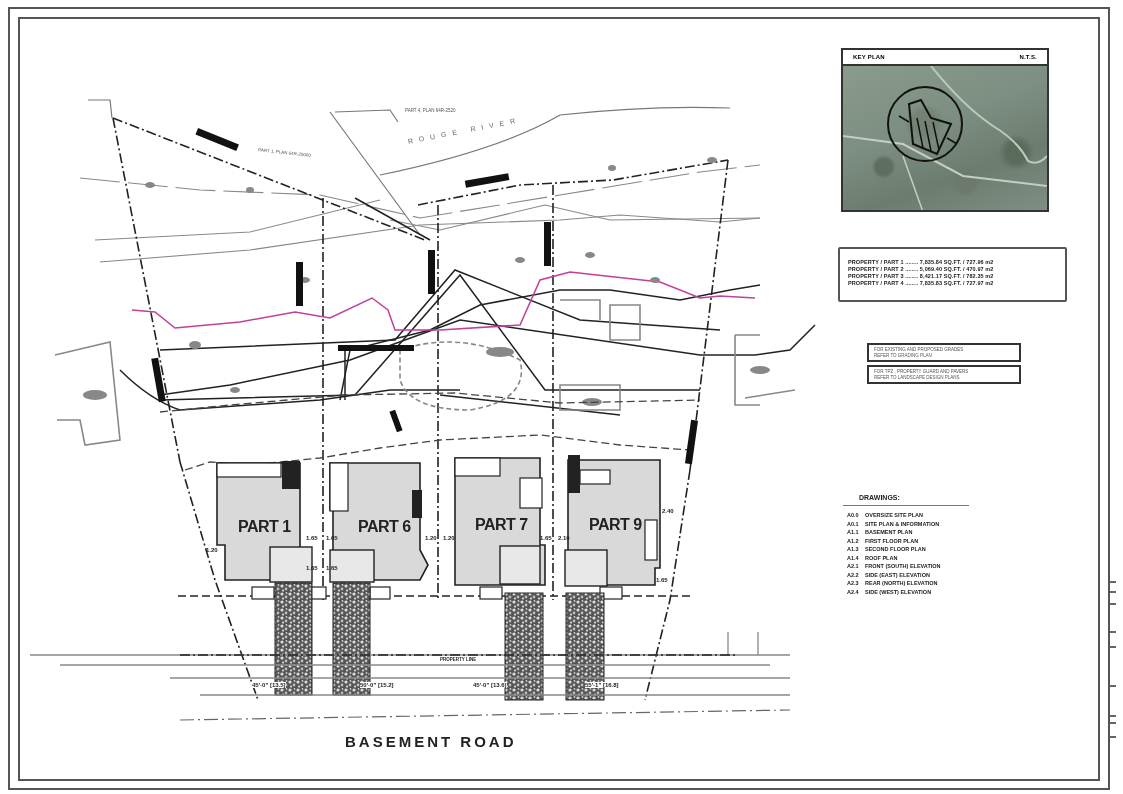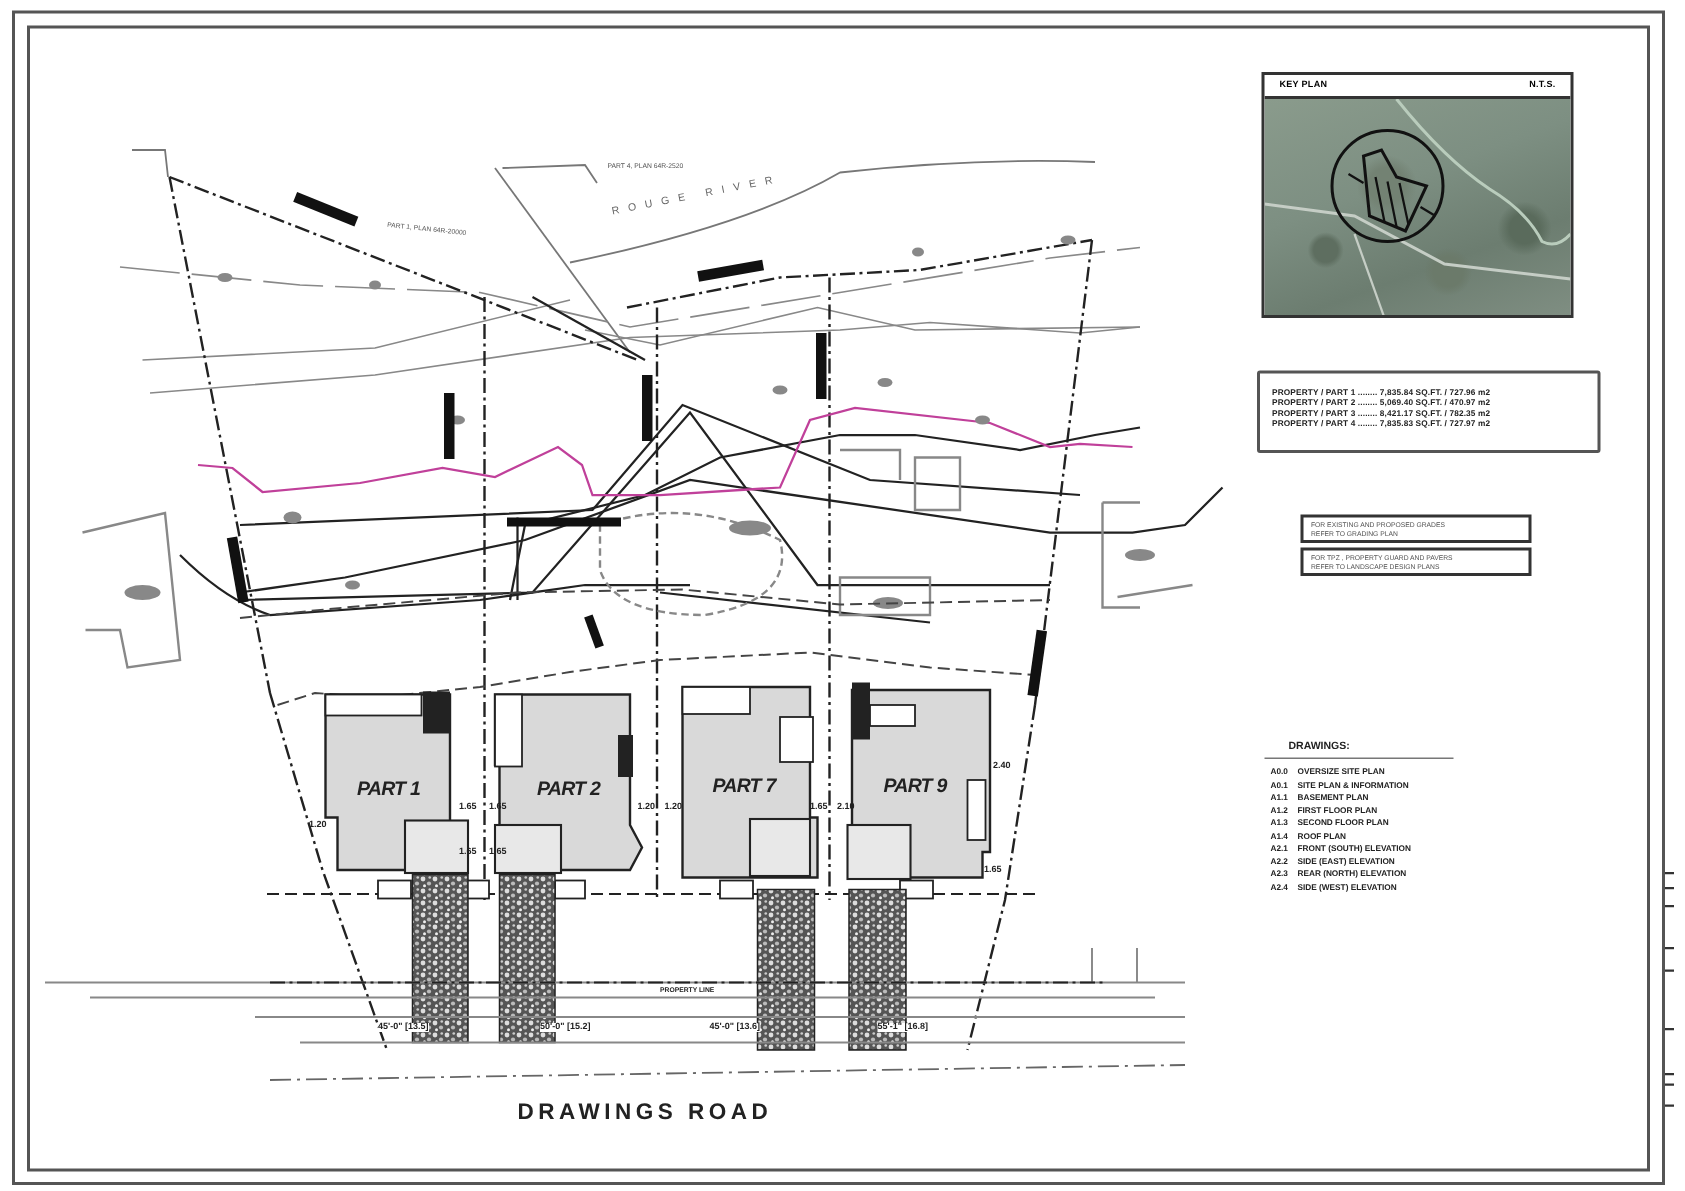--- a/index.html
+++ b/index.html
@@ -18,21 +18,21 @@
       radial-gradient(circle at 85% 60%, #5a6b5c 0 10px, transparent 18px),
       linear-gradient(160deg, #8a9b8c 0%, #7d8f82 40%, #6c7d70 70%, #7f8e82 100%); }
   .area-table { position:absolute; left:838px; top:247px; width:229px; height:55px; border:2px solid #555; box-sizing:border-box; border-radius:2px; padding:10px 0 0 8px; }
   .area-row { font-size:5.5px; font-weight:bold; line-height:7px; color:#222; white-space:nowrap; letter-spacing:0.1px; }
   .note-box { position:absolute; left:867px; width:154px; border:2px solid #333; box-sizing:border-box; font-size:4.5px; line-height:6px; color:#555; padding:2px 5px; }
   .drawings { position:absolute; left:843px; top:494px; width:130px; }
   .drawings-title { font-size:7px; font-weight:bold; color:#222; margin-left:16px; margin-bottom:4px; }
   .drawings-rule { height:1px; background:#777; margin:0 0 5px 0; width:126px; }
   .drawing-item { font-size:5.5px; font-weight:bold; color:#222; line-height:8.5px; margin-left:4px; white-space:nowrap; }
   .drawing-item .code { display:inline-block; width:18px; }
-  .part-label { position:absolute; font-size:13px; font-weight:bold; color:#222; letter-spacing:-0.5px;font-style:italic; }
+  .part-label { position:absolute; font-size:16px; font-weight:bold; color:#222; letter-spacing:-0.5px; }
   .road-label { position:absolute; left:345px; top:733px; font-size:15px; font-weight:bold; color:#222; letter-spacing:3px; }
   .watermark { position:absolute; left:338px; top:725px; height:19px; padding:0 2px; font-size:15px; color:#ffffff; background:rgba(150,150,150,0.55); line-height:19px; letter-spacing:0.2px; }
   .river-label { position:absolute; font-size:7px; color:#666; letter-spacing:6px; transform-origin:left center; }
   .small-label { position:absolute; font-size:4.5px; color:#555; white-space:nowrap; }
   .dim { position:absolute; font-size:6px; font-weight:bold; color:#222; white-space:nowrap; }
   .front-dim { position:absolute; font-size:6px; font-weight:bold; color:#222; white-space:nowrap; background:#fff; }
 </style>
 </head>
 <body>
 
@@ -249,21 +249,21 @@
     <div class="drawing-item"><span class="code">A1.2</span><span>FIRST FLOOR PLAN</span></div>
     <div class="drawing-item"><span class="code">A1.3</span><span>SECOND FLOOR PLAN</span></div>
     <div class="drawing-item"><span class="code">A1.4</span><span>ROOF PLAN</span></div>
     <div class="drawing-item"><span class="code">A2.1</span><span>FRONT (SOUTH) ELEVATION</span></div>
     <div class="drawing-item"><span class="code">A2.2</span><span>SIDE (EAST) ELEVATION</span></div>
     <div class="drawing-item"><span class="code">A2.3</span><span>REAR (NORTH) ELEVATION</span></div>
     <div class="drawing-item"><span class="code">A2.4</span><span>SIDE (WEST) ELEVATION</span></div>
   </div>
 
   <div class="part-label" style="left:238px; top:518px;">PART 1</div>
-  <div class="part-label" style="left:358px; top:518px;">PART 2</div>
+  <div class="part-label" style="left:358px; top:518px;">PART 6</div>
   <div class="part-label" style="left:475px; top:516px;">PART 7</div>
   <div class="part-label" style="left:589px; top:516px;">PART 9</div>
 
   <div class="dim" style="left:206px; top:547px;">1.20</div>
   <div class="dim" style="left:306px; top:535px;">1.65</div>
   <div class="dim" style="left:326px; top:535px;">1.65</div>
   <div class="dim" style="left:306px; top:565px;">1.65</div>
   <div class="dim" style="left:326px; top:565px;">1.65</div>
   <div class="dim" style="left:425px; top:535px;">1.20</div>
   <div class="dim" style="left:443px; top:535px;">1.20</div>
@@ -272,15 +272,15 @@
   <div class="dim" style="left:540px; top:535px;">1.65</div>
   <div class="dim" style="left:656px; top:577px;">1.65</div>
 
   <div class="front-dim" style="left:252px; top:682px;">45'-0" [13.5]</div>
   <div class="front-dim" style="left:360px; top:682px;">50'-0" [15.2]</div>
   <div class="front-dim" style="left:473px; top:682px;">45'-0" [13.6]</div>
   <div class="front-dim" style="left:585px; top:682px;">55'-1" [16.8]</div>
 
   <div class="small-label" style="left:440px; top:657px; font-weight:bold; color:#222;">PROPERTY LINE</div>
 
-  <div class="road-label">DRAWINGS ROAD</div>
+  <div class="road-label">BASEMENT ROAD</div>
 
 </div>
 
 </body></html>

